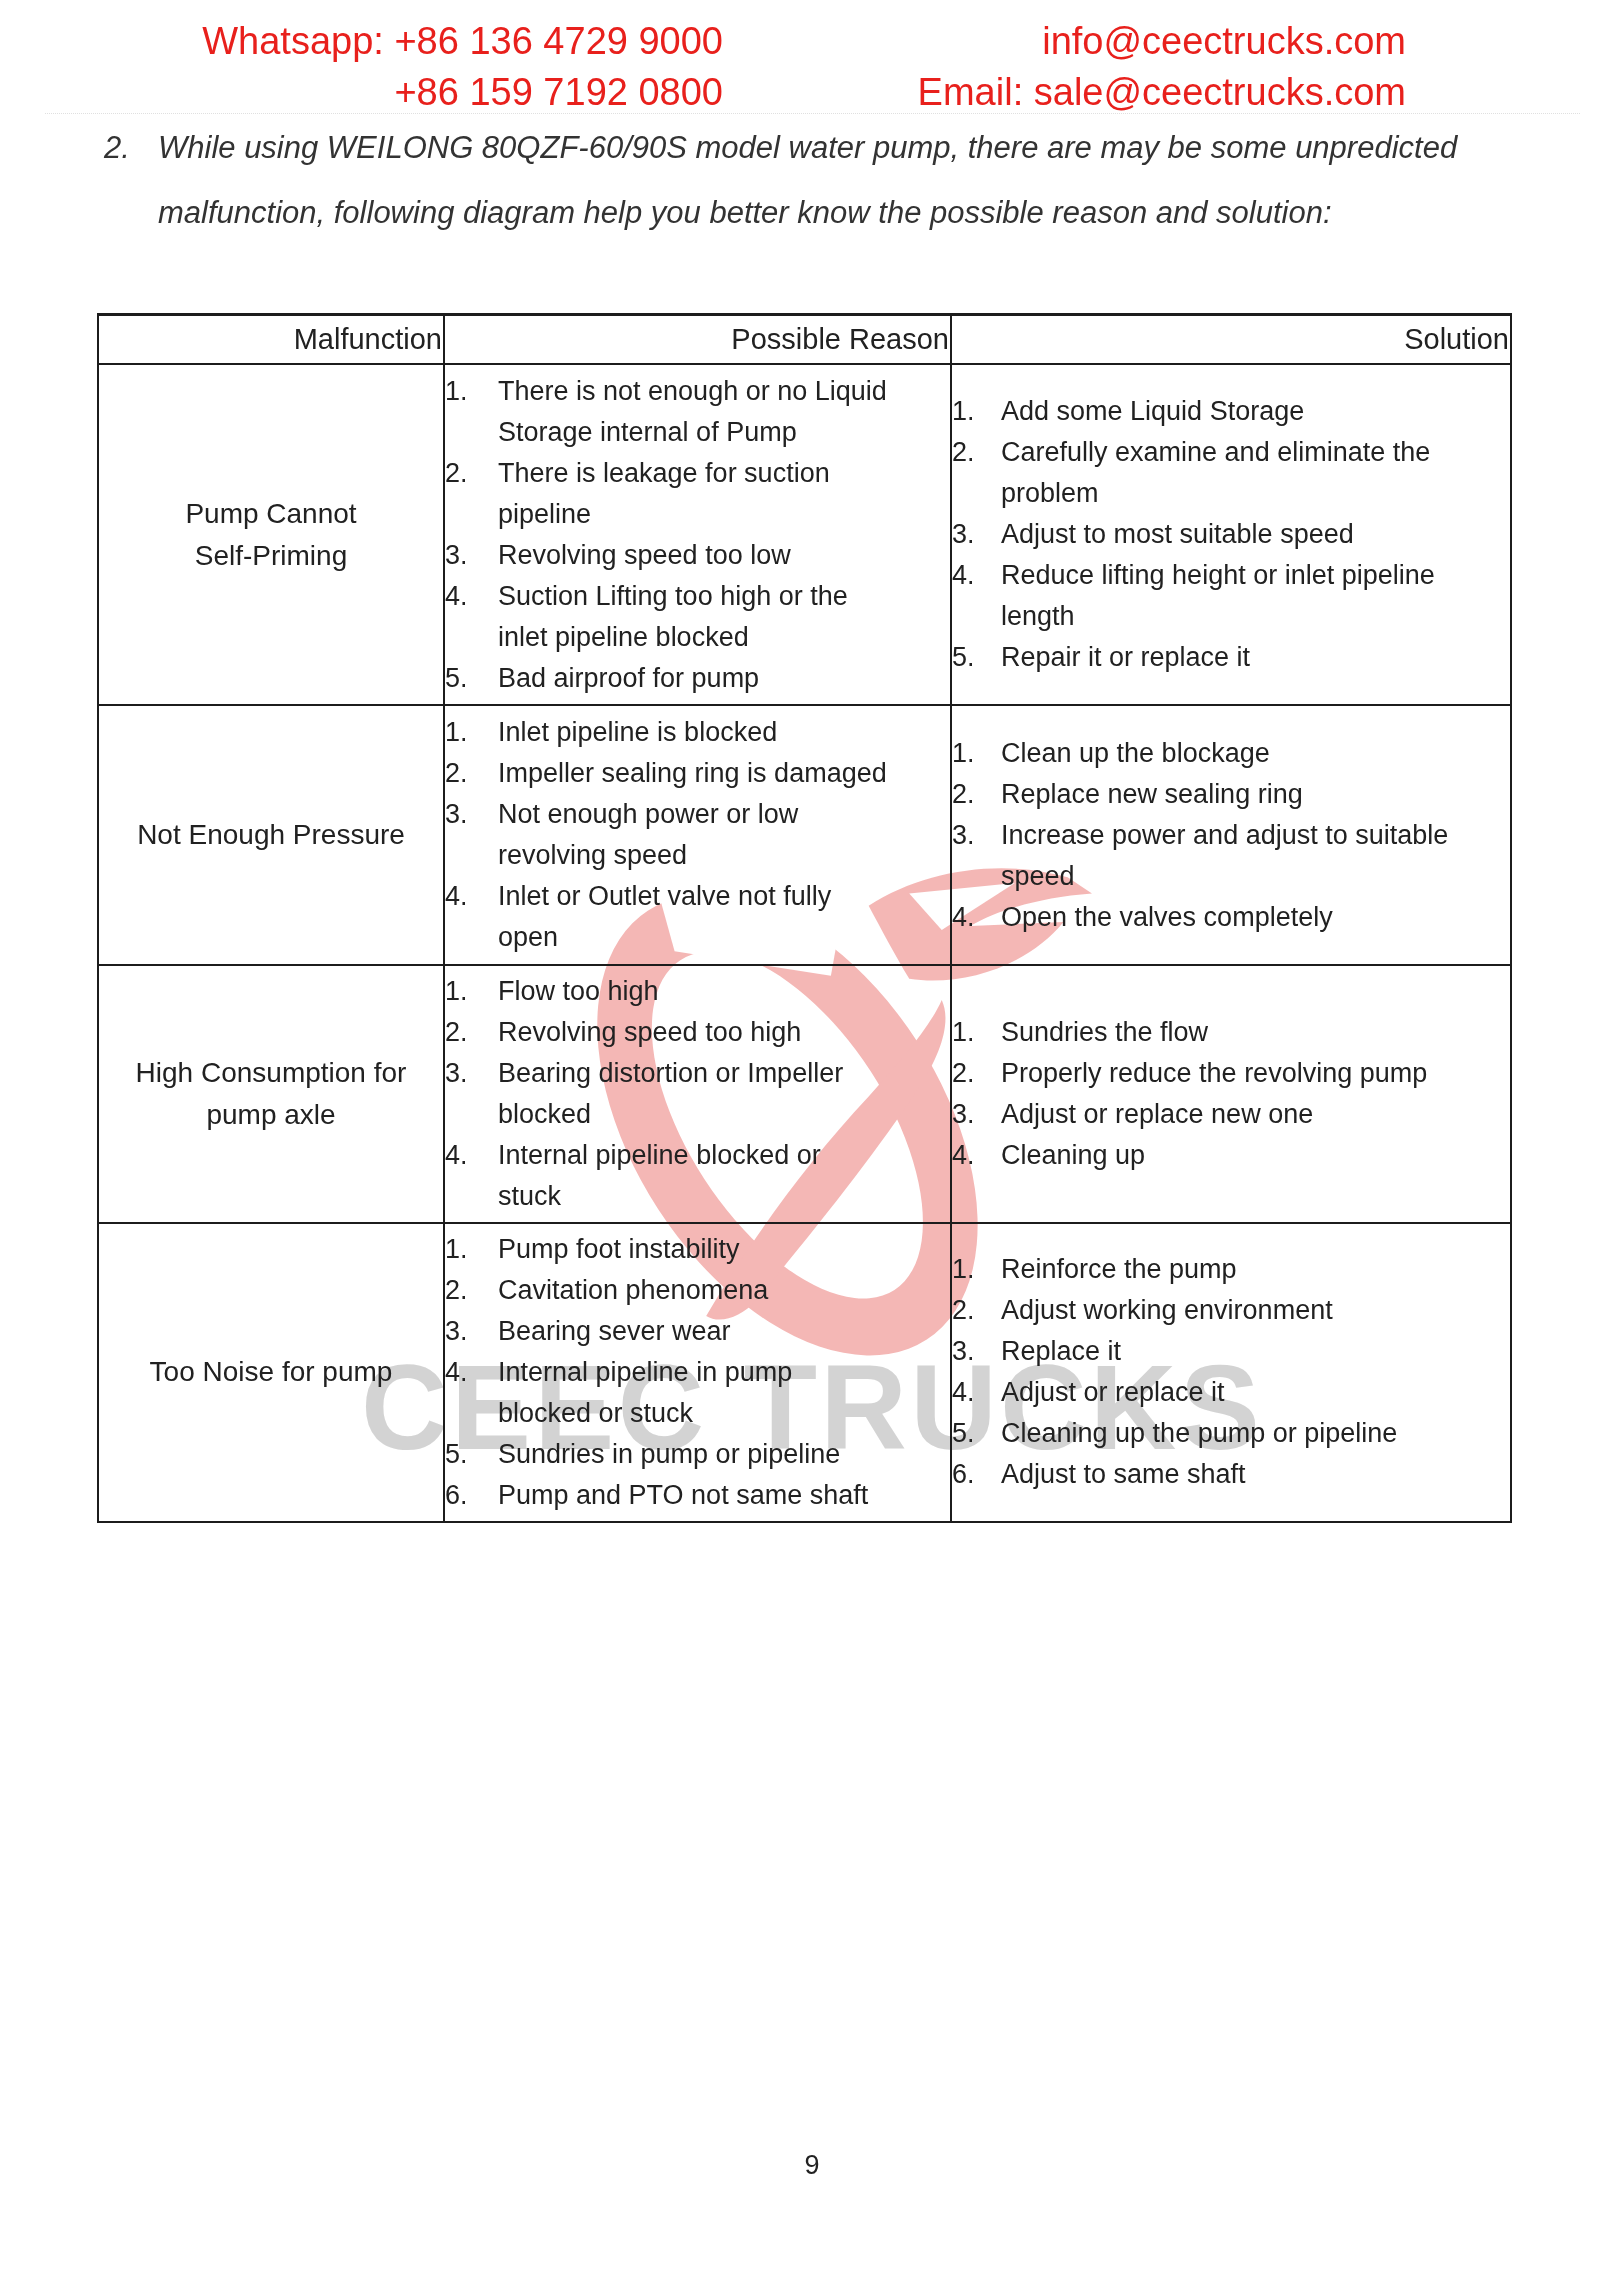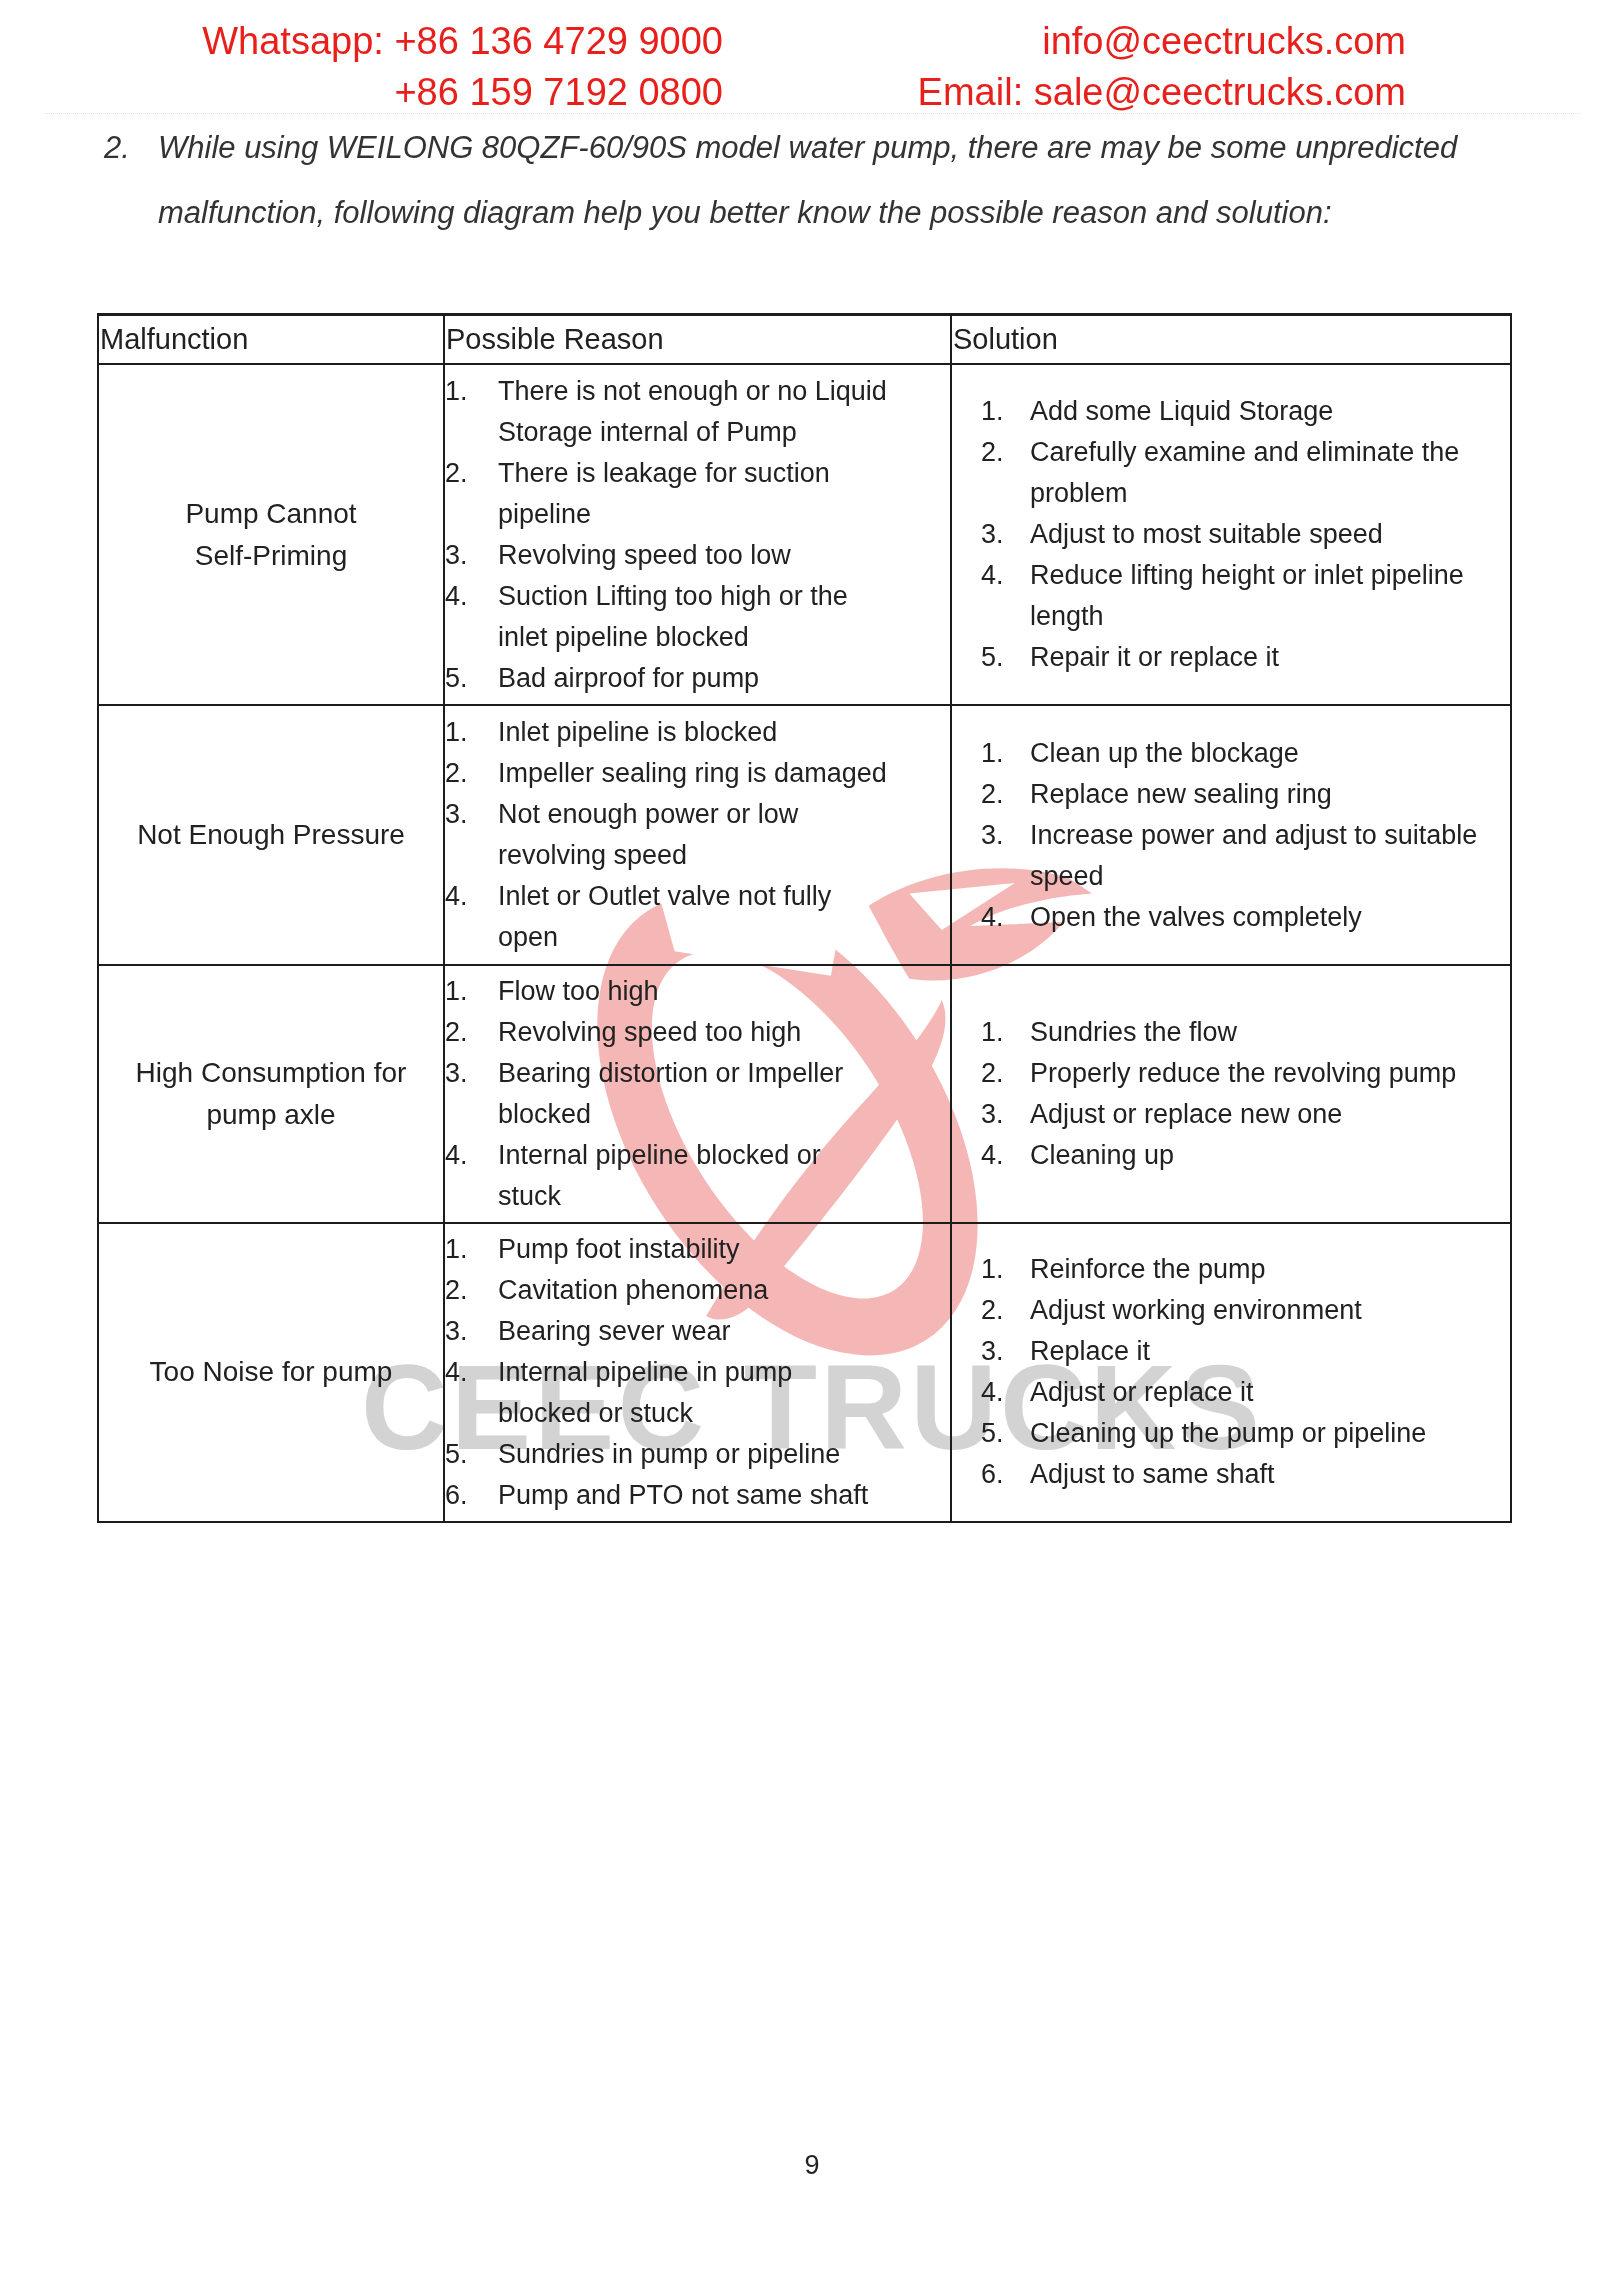--- a/index.html
+++ b/index.html
@@ -25,33 +25,33 @@
                opacity:.82; z-index:0; }
   .watermark-text { position:absolute; top:1338px; left:50%; transform:translateX(-50%);
                     font-size:120px; font-weight:bold; letter-spacing:3.2px; color:#c9c9c9;
                     opacity:.8; white-space:nowrap; z-index:0; }
 
   
   .table-zone { position:absolute; left:97px; top:313px; width:1413px; z-index:1; }
   table.malf { border-collapse:collapse; width:1413px; table-layout:fixed; color:#212121;
                background:transparent; border:2.4px solid #1c1c1c; border-top-width:3.2px; }
   table.malf th, table.malf td { border:2.4px solid #1c1c1c; background:transparent; }
-  table.malf th { height:45px; font-size:29px; font-weight:normal; text-align:left;
+  table.malf th { height:45px; font-size:29px; font-weight:normal; text-align:right;
                   vertical-align:middle; }
   col.c1 { width:346px; } col.c2 { width:507px; } col.c3 { width:560px; }
 
   td.malfunction { text-align:center; vertical-align:middle; font-size:28px;
                    line-height:42px; white-space:pre-line;border-radius:19px; }
   td.list-cell { vertical-align:middle; padding:4.9px 0; }
   .cell-list { counter-reset:item; display:flex; flex-direction:column; justify-content:center; }
   .list-item { display:flex; font-size:27px; line-height:41px; }
   .list-item::before { counter-increment:item; content:counter(item) "."; flex-shrink:0; }
   .reason-list  { }
   .reason-list .list-item::before { width:53px; }
-  .solution-list { padding-left:29px; }
+  .solution-list { }
   .solution-list .list-item::before { width:49px; }
   .item-text { white-space:pre-line; padding-right:4.9px; }
 
   .page-number { position:absolute; top:2150px; left:0; width:1624px; text-align:center;
                  font-size:27px; color:#222222; }
 </style>
 </head>
 <body>
 
 <div class="page">

